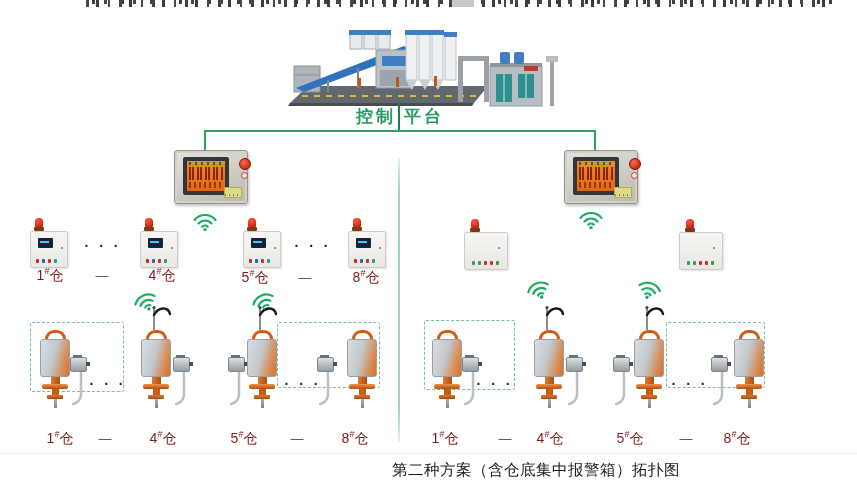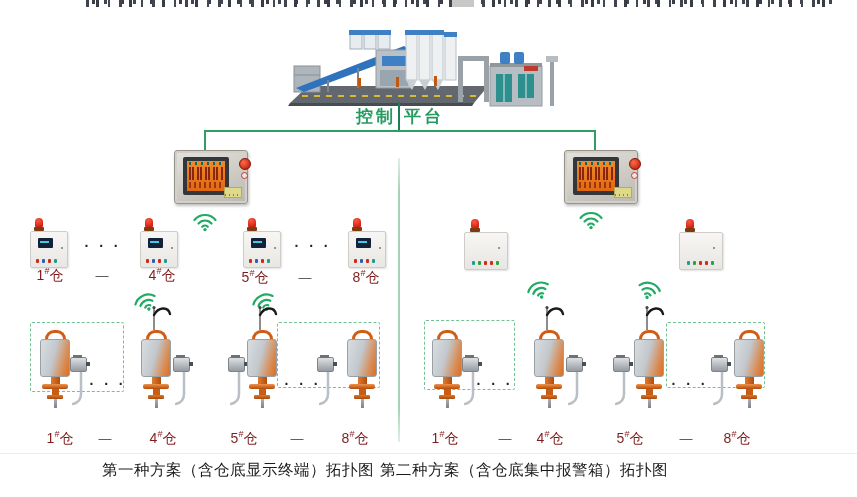--- a/index.html
+++ b/index.html
@@ -509,16 +509,15 @@
   <span class="abs dots" style="left:690px;top:376px">· · ·</span>
 
   <span class="abs blabel" style="left:445px;top:429px"><span>1</span><sup>#</sup><span>仓</span></span>
   <span class="abs ldash" style="left:505px;top:431px">—</span>
   <span class="abs blabel" style="left:550px;top:429px"><span>4</span><sup>#</sup><span>仓</span></span>
   <span class="abs blabel" style="left:630px;top:429px"><span>5</span><sup>#</sup><span>仓</span></span>
   <span class="abs ldash" style="left:686px;top:431px">—</span>
   <span class="abs blabel" style="left:737px;top:429px"><span>8</span><sup>#</sup><span>仓</span></span>
 
   <div class="abs baseline"></div>
-  <span class="abs caption" style="left:238px">第一种方案（含仓底显示终端）拓扑图</span>
-  <span class="abs caption" style="left:524px">第二种方案（含仓底集中报警箱）拓扑图</span>
+  <span class="abs caption" style="left:536px">第二种方案（含仓底集中报警箱）拓扑图</span>
 
 </div>
 
 </body></html>

